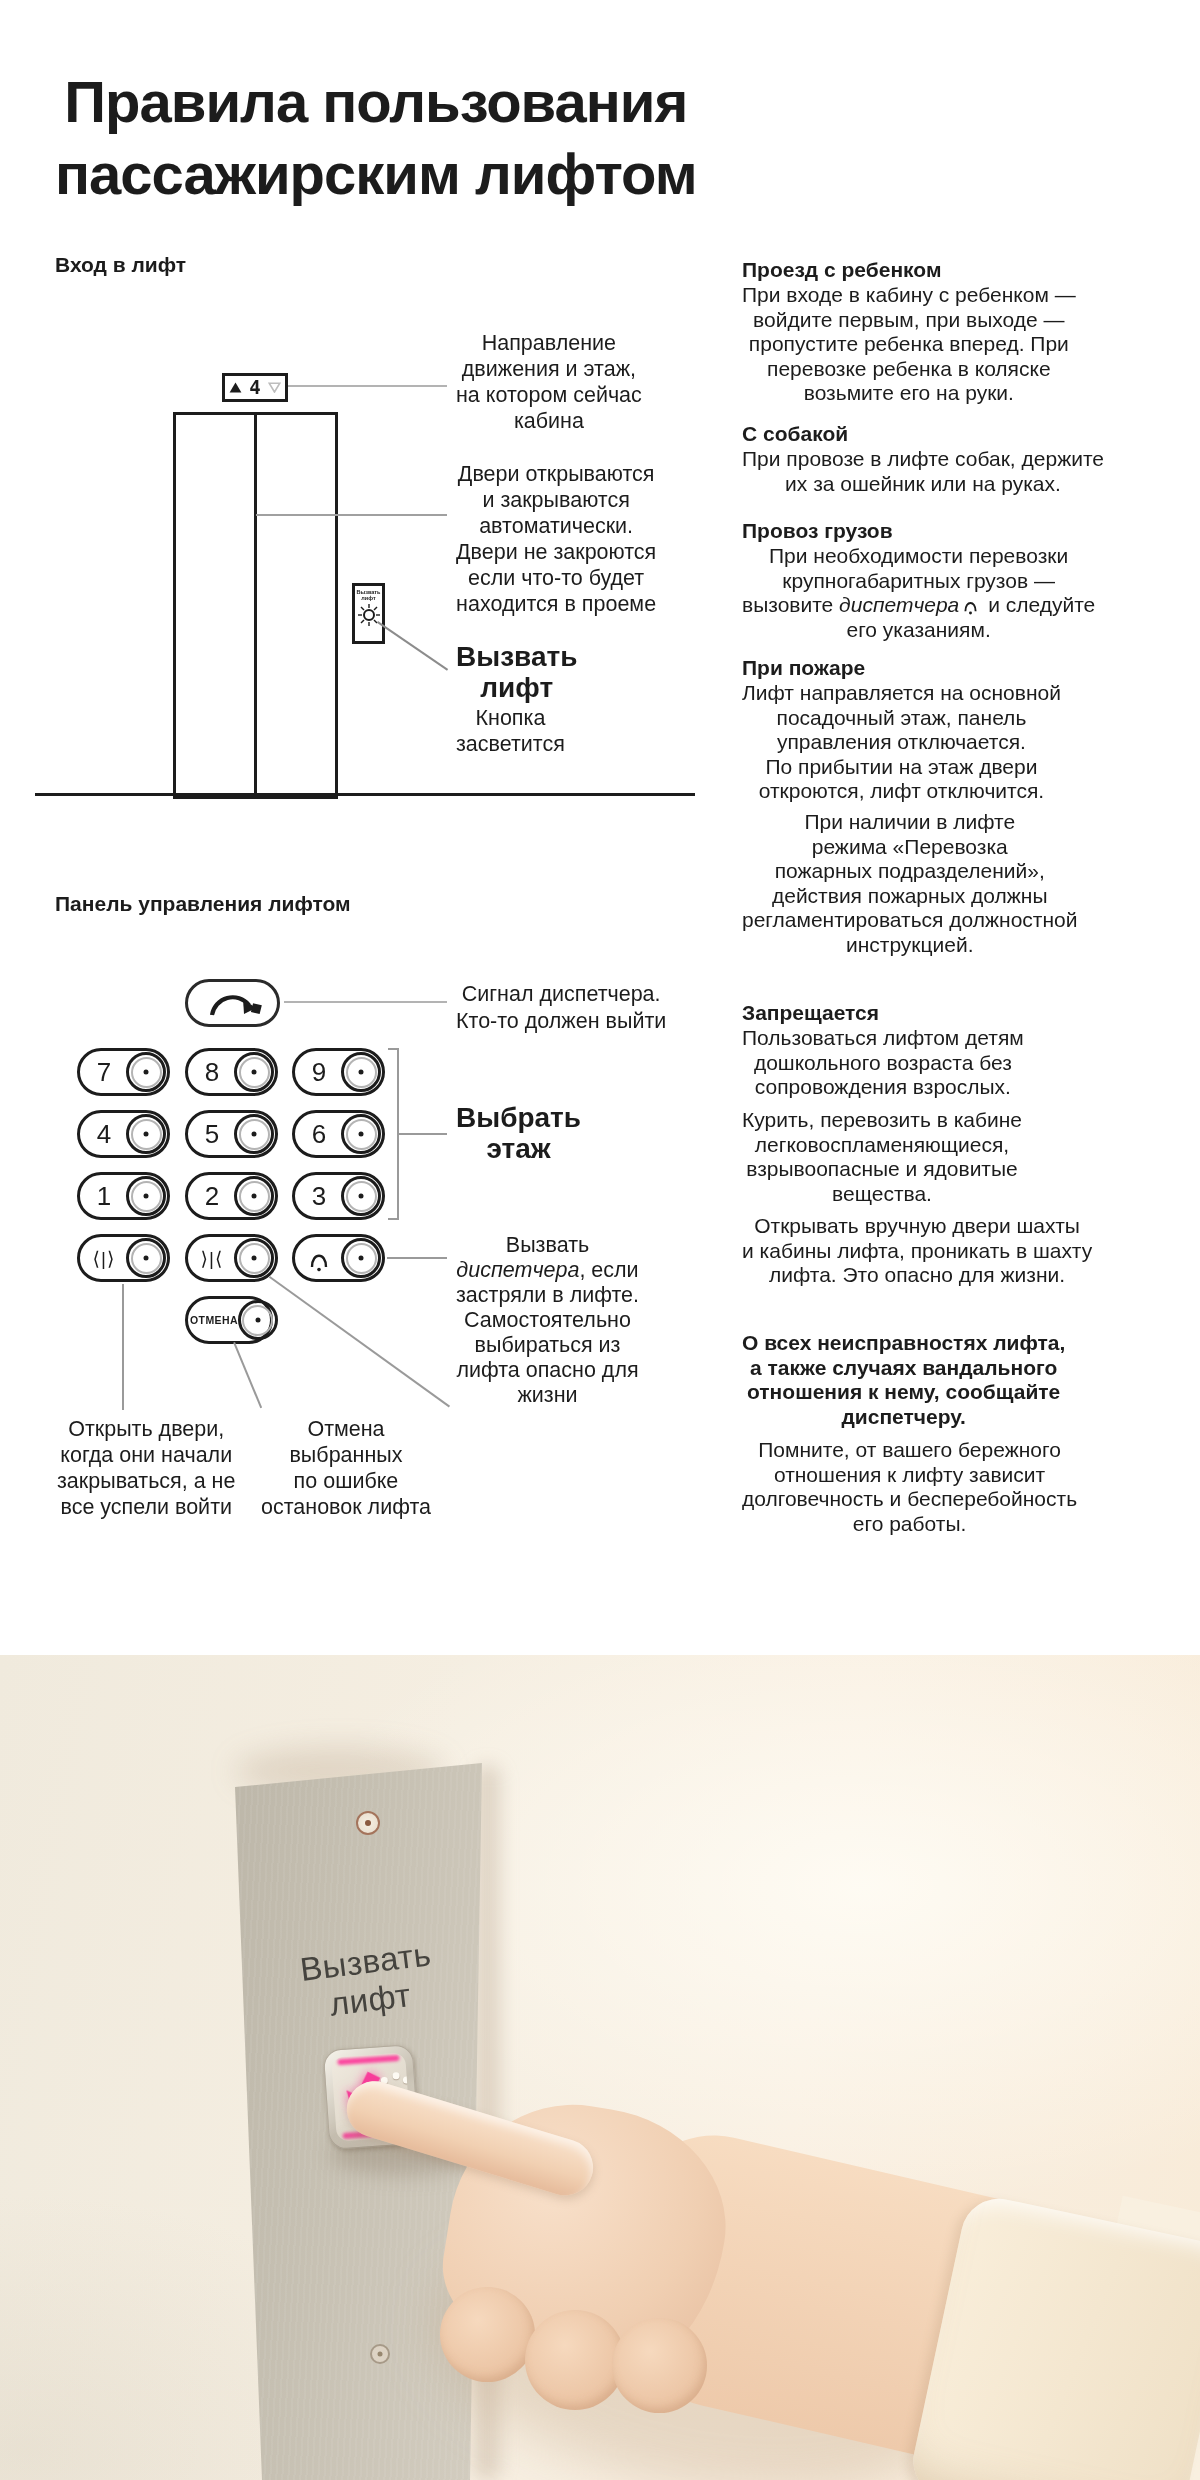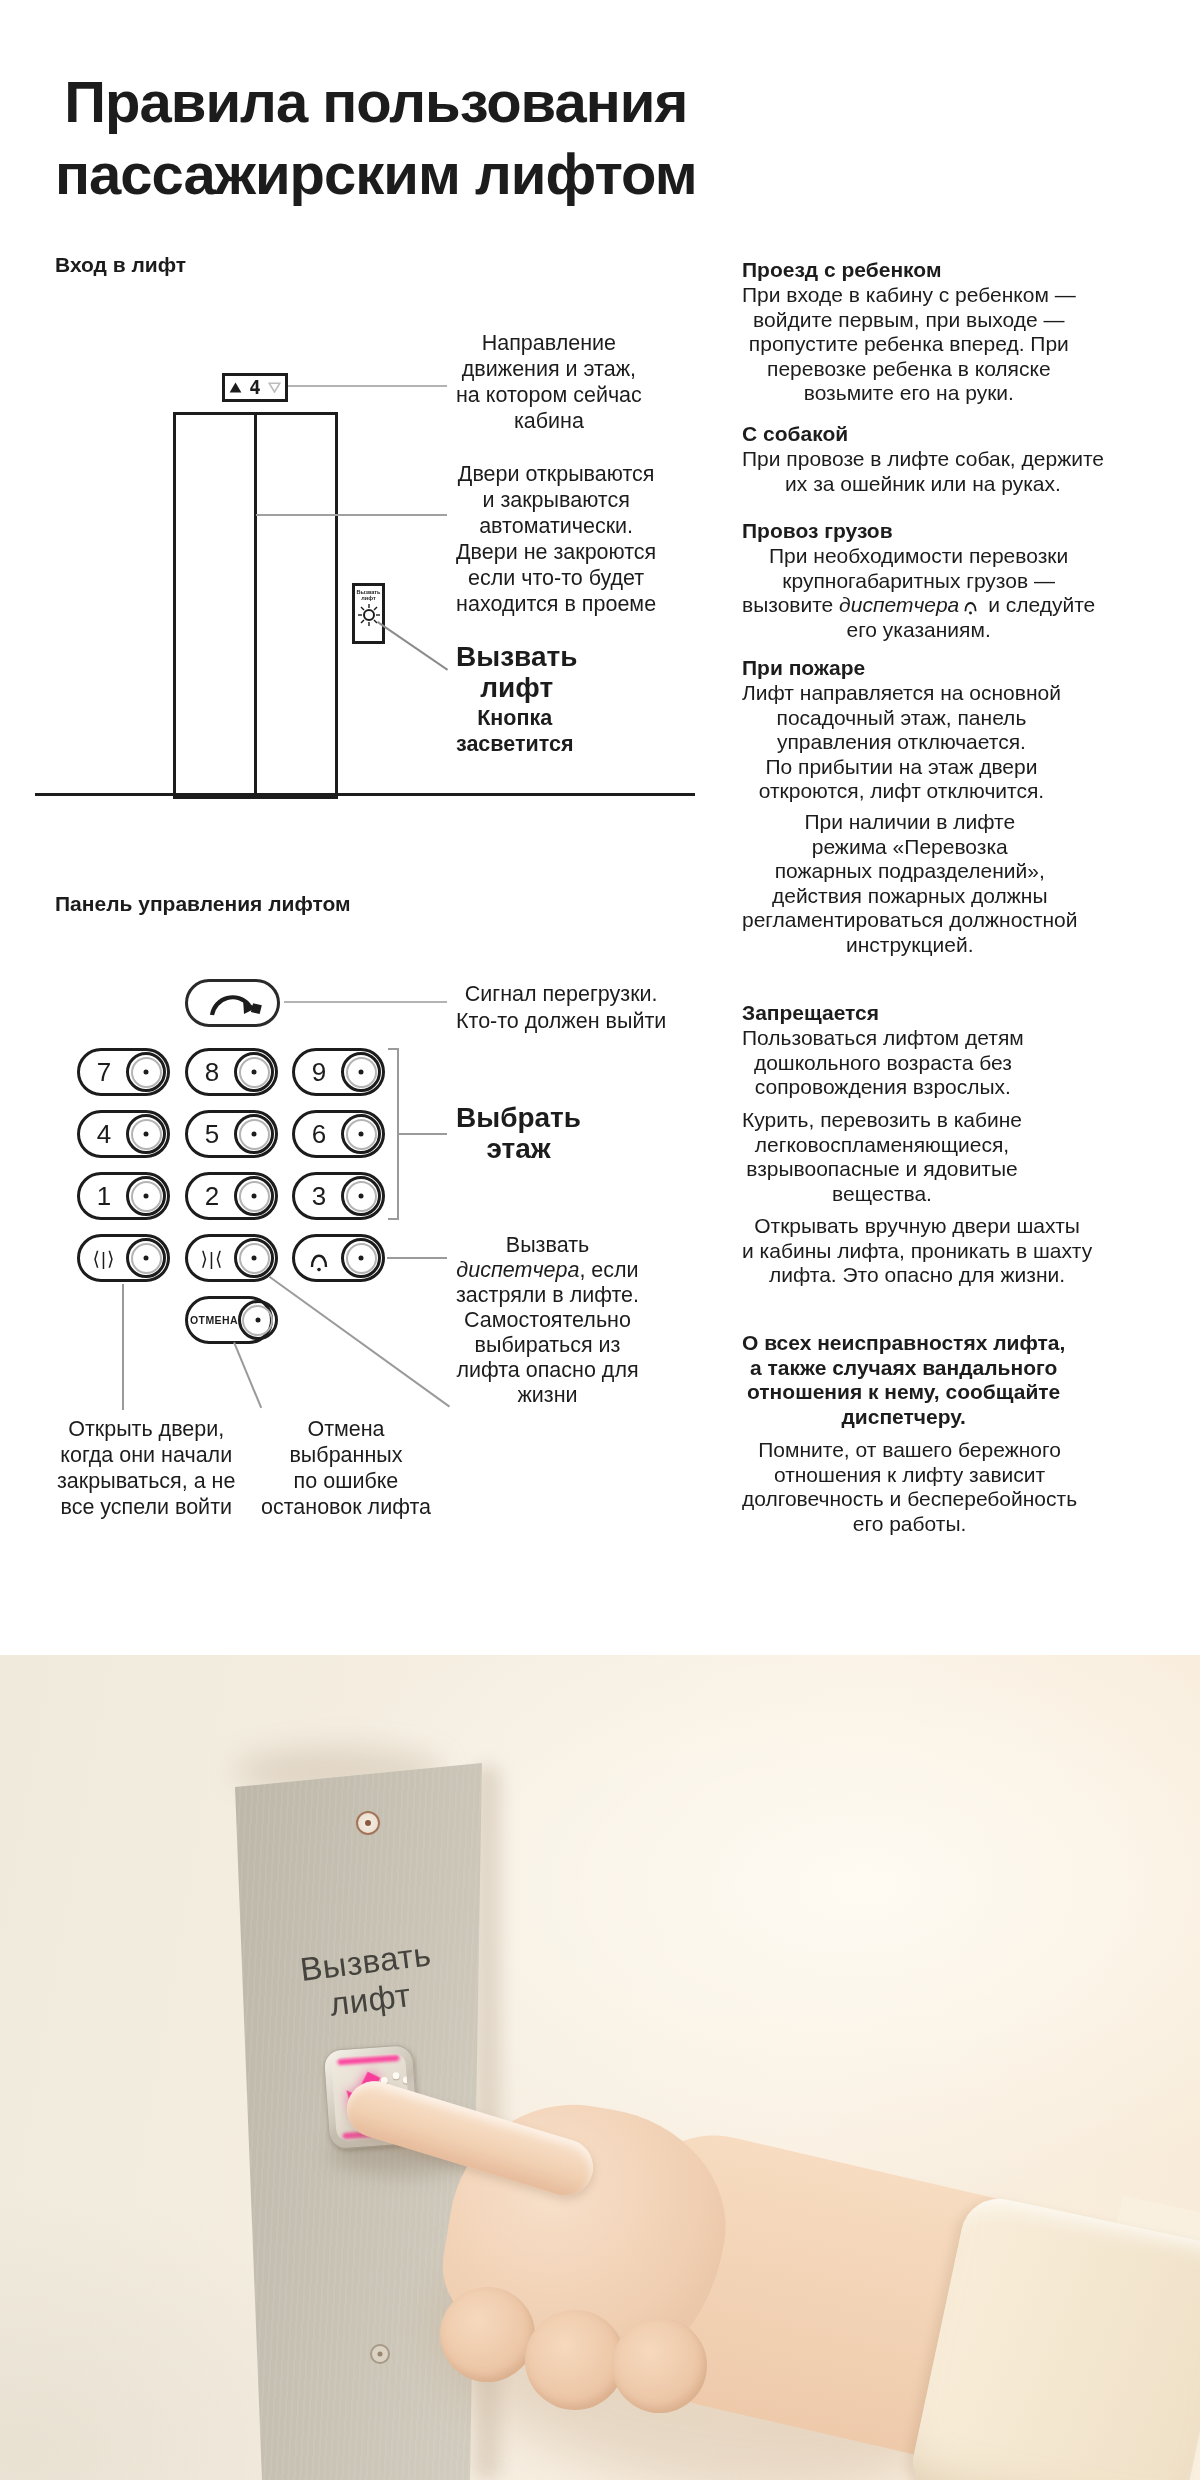--- a/index.html
+++ b/index.html
@@ -130,34 +130,34 @@
 на котором сейчас
 кабина</div>
   <div class="abs note pre" style="left:456px;top:461px;">Двери открываются
 и закрываются
 автоматически.
 Двери не закроются
 если что-то будет
 находится в проеме</div>
   <div class="abs big pre" style="left:456px;top:641px;">Вызвать
 лифт</div>
-  <div class="abs note pre" style="left:456px;top:705px;font-weight:bold;">Кнопка
+  <div class="abs note pre" style="left:456px;top:705px;">Кнопка
 засветится</div>
 
   <div class="abs h2" style="left:55px;top:892px;">Панель управления лифтом</div>
 
   <div class="ovalpill" style="left:185px;top:979px;">
     <svg width="62" height="36" viewBox="0 0 62 36">
       <path d="M10 30 A 21 21 0 0 1 47 20" fill="none" stroke="#1c1c1c" stroke-width="4.2"></path>
       <polygon points="41,14 54,23 42,29" fill="#1c1c1c"></polygon>
       <rect x="50" y="19" width="9" height="9" transform="rotate(14 54 23)" fill="#1c1c1c"></rect>
     </svg>
   </div>
   <div class="line light" style="left:284px;top:1001px;width:163px;height:2px;"></div>
-  <div class="abs note pre" style="left:456px;top:981px;line-height:27px;">Сигнал перегрузки.
+  <div class="abs note pre" style="left:456px;top:981px;line-height:27px;">Сигнал диспетчера.
 Кто-то должен выйти</div>
 
   <div class="pill" style="left:77px;top:1048px;">
       <span class="lab">7</span>
       <span class="btncirc"></span>
     </div>
   <div class="pill" style="left:185px;top:1048px;">
       <span class="lab">8</span>
       <span class="btncirc"></span>
     </div>

